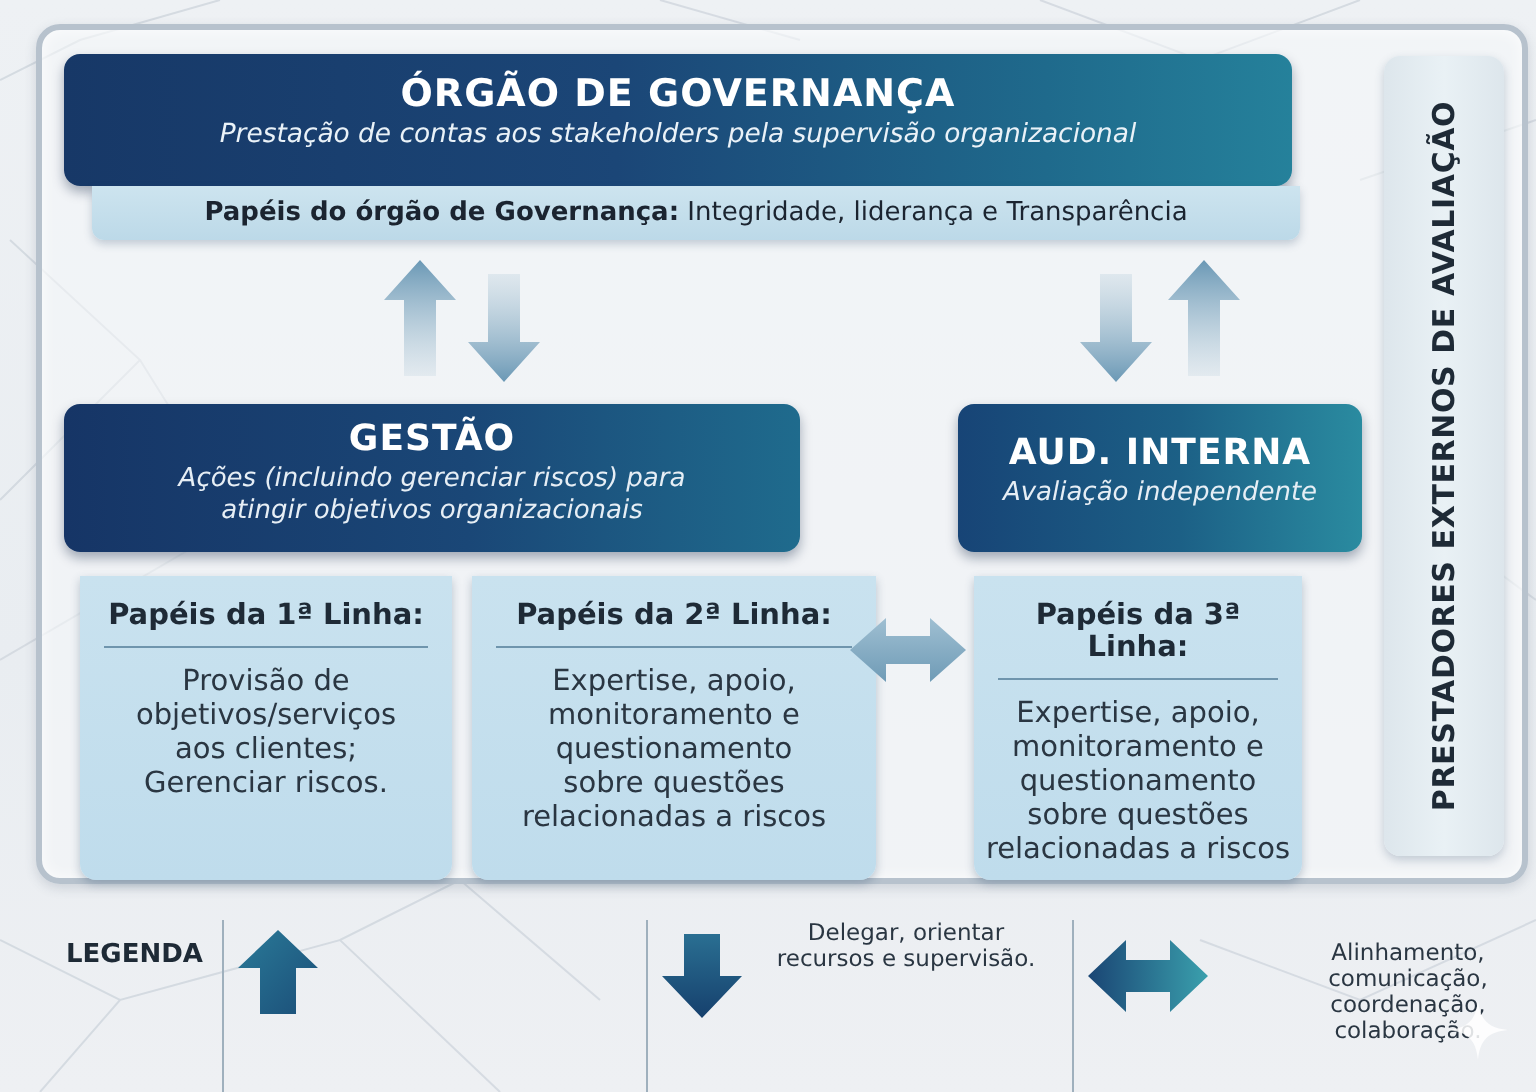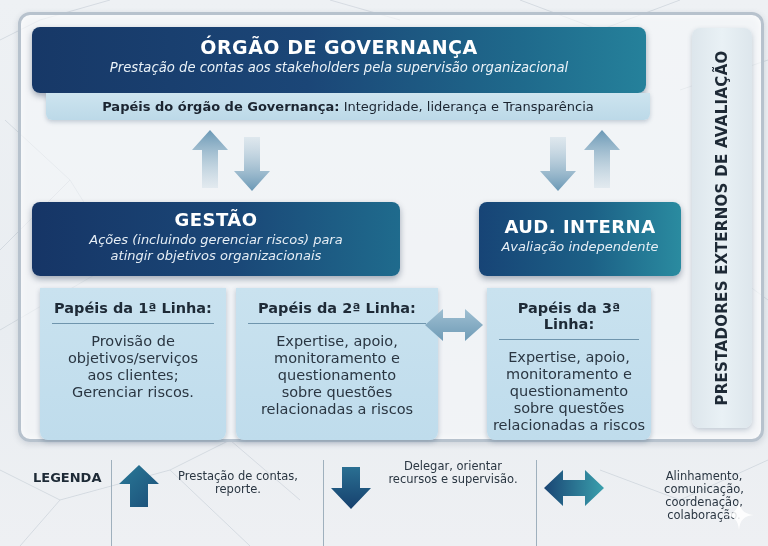--- a/index.html
+++ b/index.html
@@ -208,24 +208,20 @@
 
   <svg style="position:absolute;left:118px;top:16px" width="42" height="44" viewBox="0 0 42 44">
     <defs>
         <linearGradient id="lUp" x1="0" y1="0" x2="1" y2="1">
           <stop offset="0" stop-color="#2a7a98"></stop>
           <stop offset="1" stop-color="#1b4e78"></stop>
         </linearGradient>
       </defs>
     <path d="M21 1 L41 20 L30 20 L30 43 L12 43 L12 20 L1 20 Z" fill="url(#lUp)"></path>
   </svg>
-  <div class="legend-text" style="left:168px;top:22px;width:140px">
-    <div>Prestação de contas,</div>
-    <div>reporte.</div>
-  </div>
 
   <div class="legend-div" style="left:323px"></div>
 
   <svg style="position:absolute;left:330px;top:18px" width="42" height="44" viewBox="0 0 42 44">
     <defs>
         <linearGradient id="lDn" x1="0" y1="0" x2="0" y2="1">
           <stop offset="0" stop-color="#2a6f92"></stop>
           <stop offset="1" stop-color="#16406d"></stop>
         </linearGradient>
       </defs>

